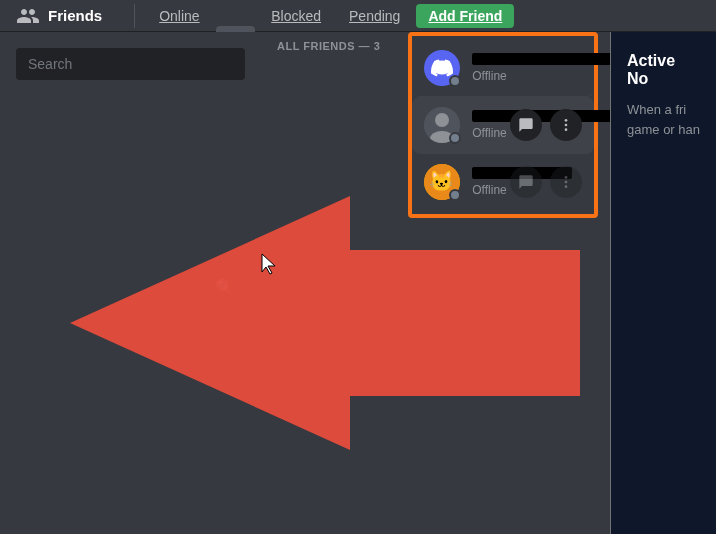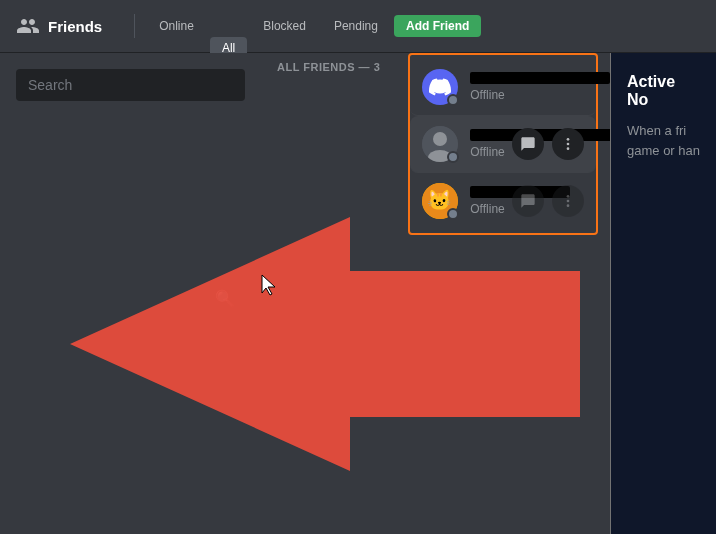--- a/index.html
+++ b/index.html
@@ -13,21 +13,21 @@
       display: flex;
       flex-direction: column;
     }
 
     
     .top-nav {
       display: flex;
       align-items: center;
       background: #36393f;
       padding: 0 16px;
-      height: 53px;
+      height: 32px;
       border-bottom: 1px solid #202225;
       flex-shrink: 0;
     }
     .nav-logo {
       display: flex;
       align-items: center;
       gap: 8px;
       margin-right: 20px;
     }
     .nav-logo-icon {
@@ -47,25 +47,26 @@
       margin: 0 12px;
     }
     .nav-tabs {
       display: flex;
       align-items: center;
       gap: 4px;
     }
     .nav-tab {
       padding: 4px 12px;
       border-radius: 4px;
-      font-size: 12px;
+      font-size: 14px;
       color: #b9bbbe;
       cursor: pointer;
       background: transparent;
       border: none;
+      text-decoration: underline;
     }
     .nav-tab.active {
       background: #4f545c;
       color: #fff;
       margin-top: 44px;
     }
     .nav-tab.add-friend {
       background: #3ba55d;
       color: #fff;
       font-weight: 600;
@@ -126,21 +127,21 @@
 
     
     .friends-list {
       flex: 1;
       overflow-y: auto;
       padding: 0 8px;
     }
 
     
     .friends-list-outlined {
-      border: 2px solid #f97316;
+      border: 4px solid #f97316;
       border-radius: 4px;
       padding: 4px 0;
       margin: 0 4px;
     }
 
     
     .friend-item {
       display: flex;
       align-items: center;
       padding: 10px 12px;

